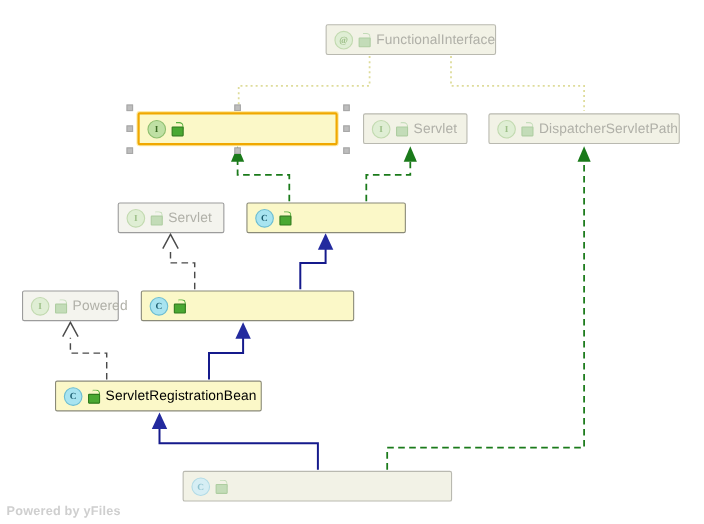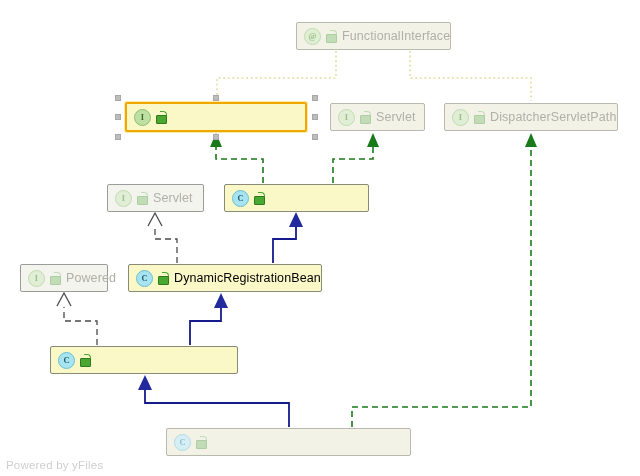--- a/index.html
+++ b/index.html
@@ -135,20 +135,21 @@
     box-sizing: border-box;
   }
   
   #watermark {
     position: absolute;
     left: 6px;
     bottom: 5px;
     font-size: 11.5px;
     color: #cfcfcf;
     letter-spacing: 0.2px;
+    font-weight: bold;
   }
 </style>
 </head>
 <body>
 
 <div id="canvas">
 
   <svg id="edge-layer" viewBox="0 0 640 476" width="640" height="476">
 
     <g>
@@ -265,29 +266,29 @@
     </span>
     <span class="node-label">Powered</span>
   </div>
 
   <div class="node cls" style="left:128px; top:264px; width:194px;">
     <span class="icon-type clazz">C</span>
     <span class="icon-lock">
       <span class="shackle"></span>
         <span class="body"></span>
     </span>
-    <span class="node-label">DynamicRegistrationBean</span>
   </div>
 
   <div class="node cls" style="left:50px; top:346px; width:188px;">
     <span class="icon-type clazz">C</span>
     <span class="icon-lock">
       <span class="shackle"></span>
         <span class="body"></span>
     </span>
+    <span class="node-label">ServletRegistrationBean</span>
   </div>
 
   <div class="node faded" style="left:166px; top:428px; width:245px;">
     <span class="icon-type clazz-faded">C</span>
     <span class="icon-lock muted">
       <span class="shackle"></span>
         <span class="body"></span>
     </span>
   </div>
 

